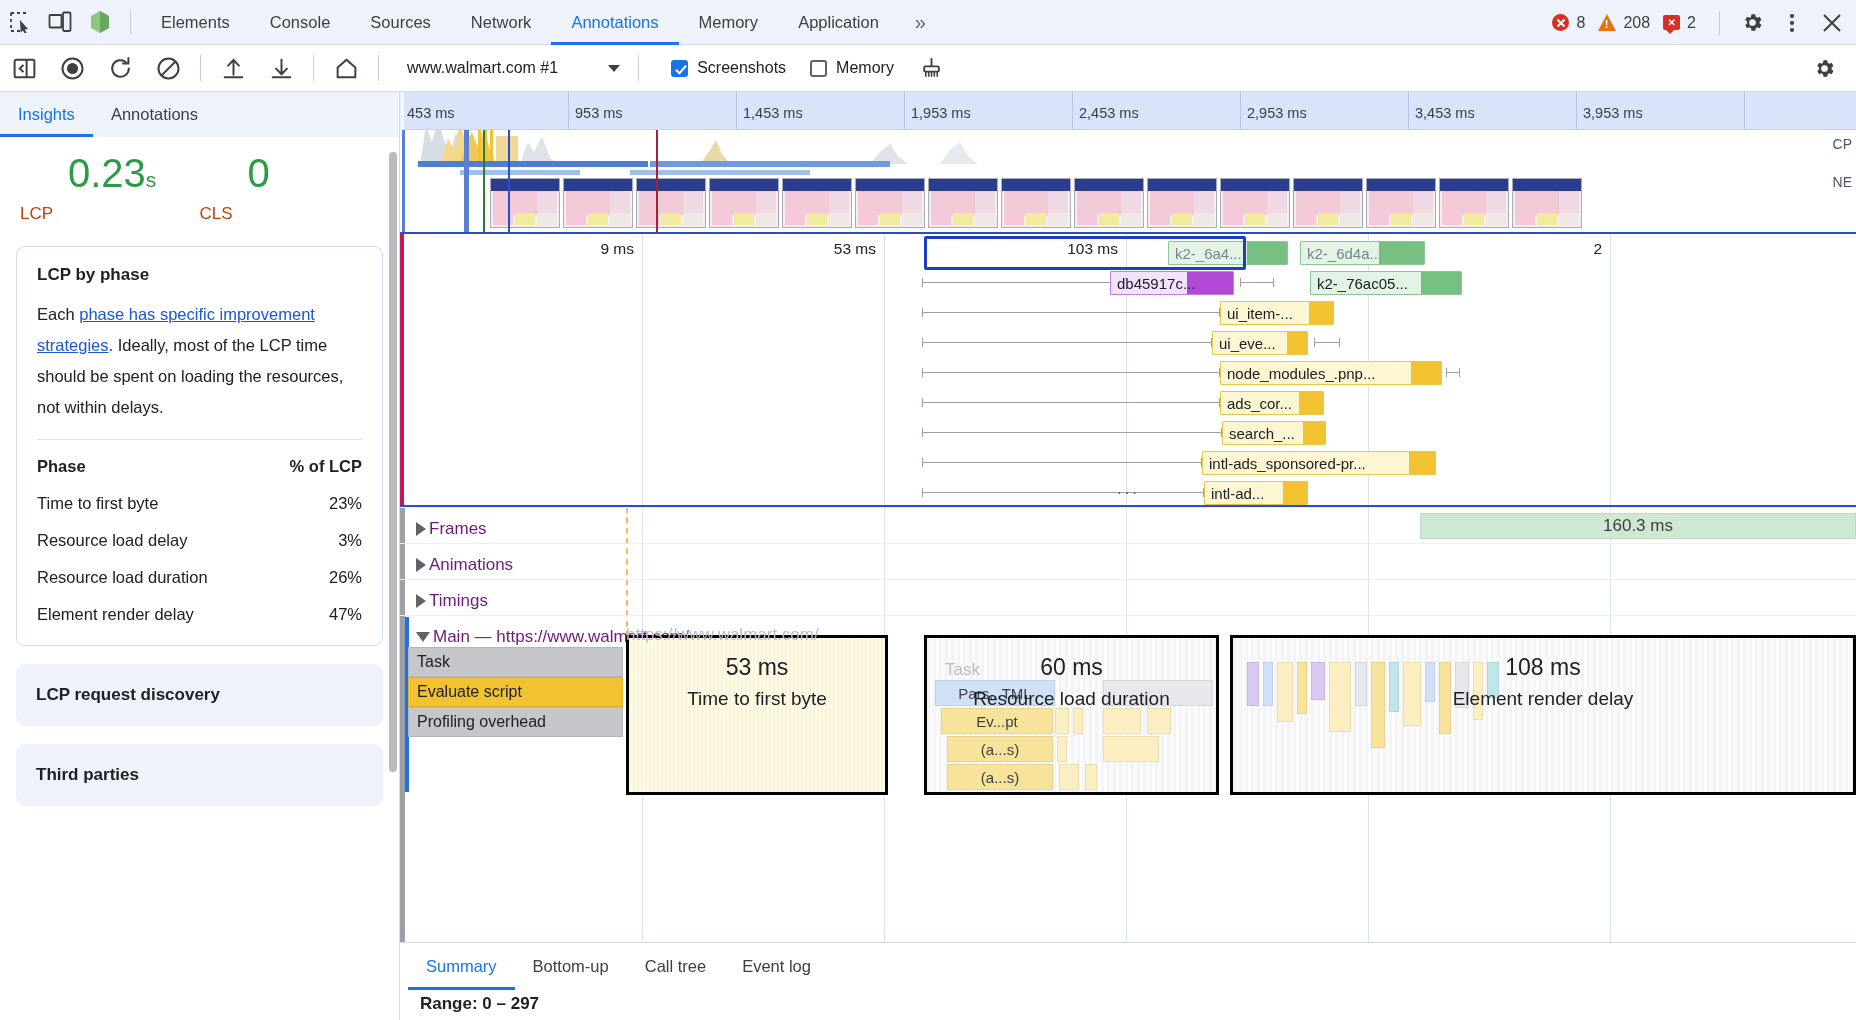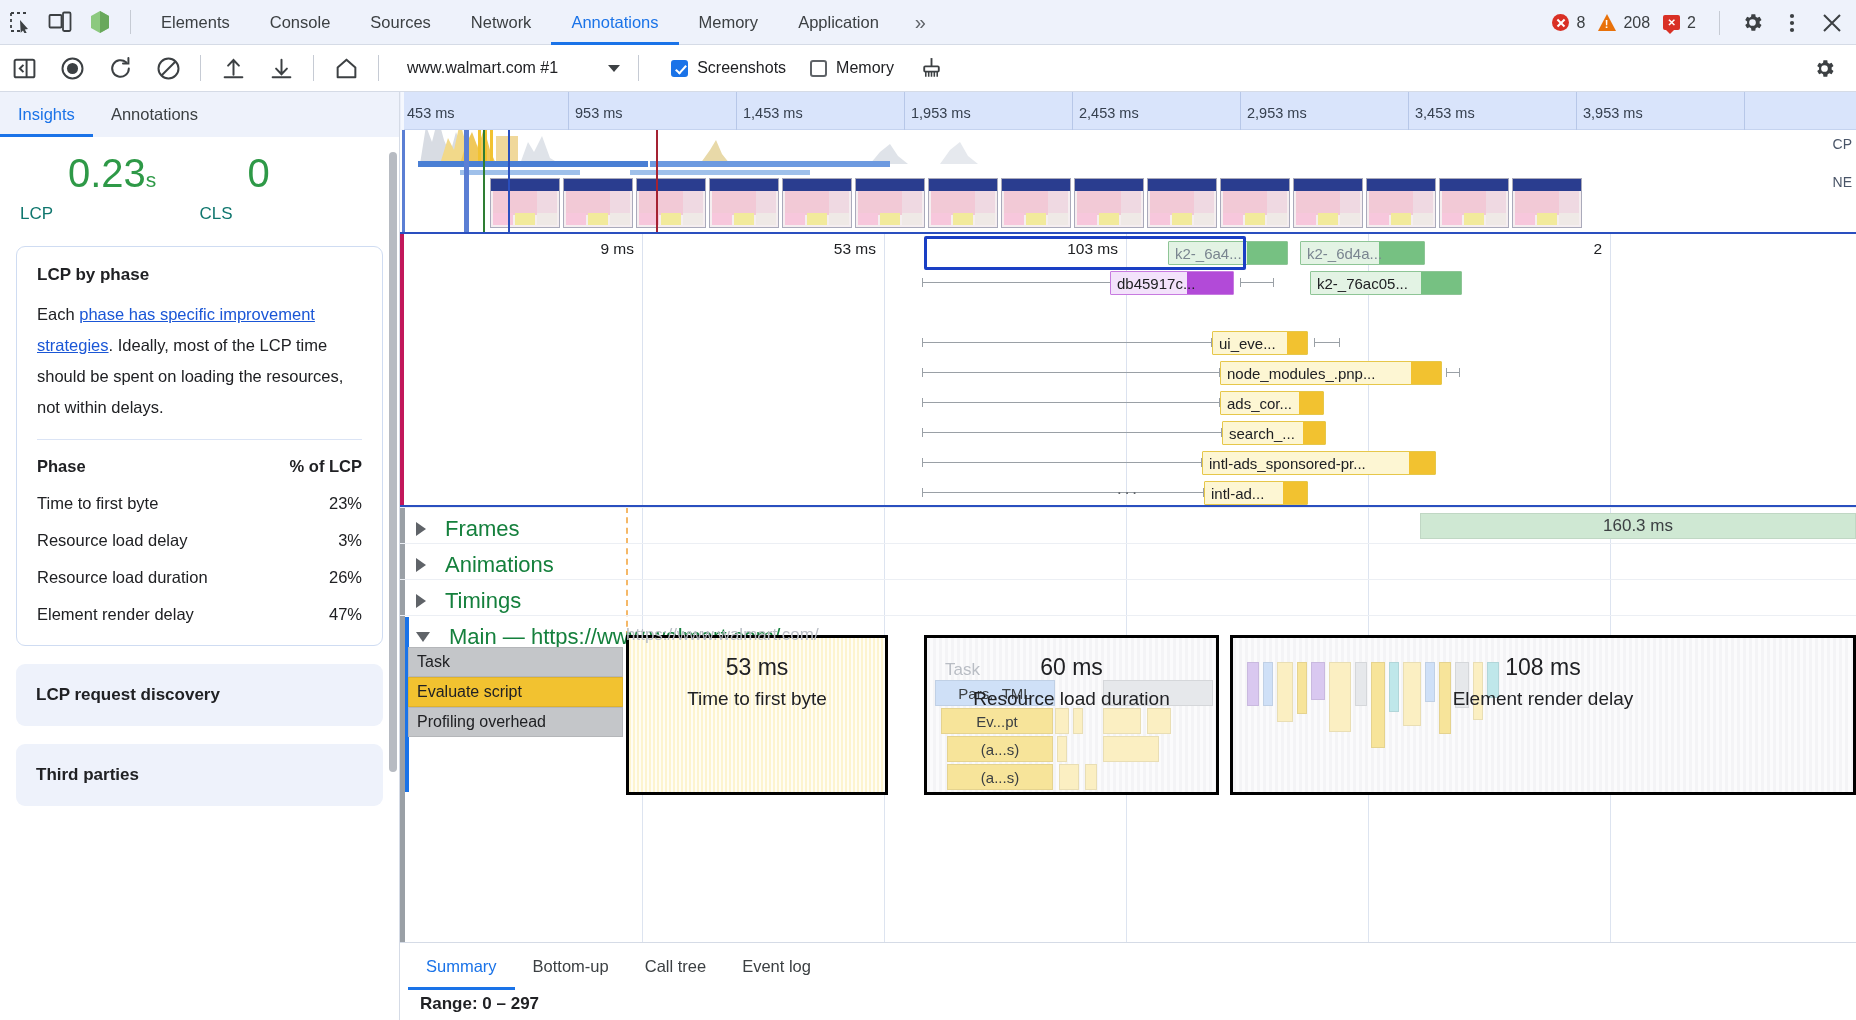--- a/index.html
+++ b/index.html
@@ -115,21 +115,21 @@
   .side-tab {
     padding: 0 18px; display: flex; align-items: center; font-size: 16.5px; color: #3c4043;
   }
   .side-tab.active { color: #1a73e8; box-shadow: inset 0 -3px 0 #1a73e8; }
   .side-scroll { flex: 1; overflow: hidden; padding: 0 16px; position: relative; }
 
   .metrics { display: flex; gap: 0; padding: 16px 4px 6px 4px; }
   .metric { width: 190px; }
   .metric-val { font-size: 40px; color: #2e9947; line-height: 1; font-weight: 400; margin-left: 48px; }
   .metric-val .unit { font-size: 21px; }
-  .metric-name { font-size: 17px; color: #0f766e; margin-top: 11px; }
+  .metric-name { font-size: 17px; color: #c2410c; margin-top: 11px; }
 
   .card {
     border: 1px solid #cfdcf2; border-radius: 9px; background: #fff;
     padding: 18px 20px 12px 20px; margin-top: 16px;
   }
   .card-title { font-size: 17px; font-weight: bold; color: #202124; margin-bottom: 14px; }
   .card-text { font-size: 16.5px; line-height: 1.88; color: #202124; }
   .card-text a { color: #1a56d6; text-decoration: underline; }
   .hr { height:1px; background:#dbe4f5; margin: 16px 0 8px 0; }
   .ptable { width: 100%; border-collapse: collapse; }
@@ -236,21 +236,21 @@
     position:absolute; left:50%; bottom:2px; transform:translateX(-50%);
     font-size:17px; color:#5f6368; letter-spacing:2px; z-index: 9;
   }
 
   
   .tracks { flex: 1; position: relative; background: #fff; overflow: hidden; min-height: 0; }
   .tk-gutter { position:absolute; left:0; top:0; bottom:0; width:5px; background:#9aa0a6; }
   .tk-rowline { position:absolute; left:0; right:0; height:1px; background:#eceff4; }
   .tk-row {
     position: absolute; left: 8px; height: 36px; display:flex; align-items:center;
-    font-size:22px; color:#15803d; gap:19px; padding-left: 8px;
+    font-size:17px; color:#701a75; gap:3px; padding-left: 8px;
   }
   .tri-right { width:0;height:0;border-top:7px solid transparent;border-bottom:7px solid transparent;border-left:10px solid #5f6368; }
   .tri-down { width:0;height:0;border-left:7px solid transparent;border-right:7px solid transparent;border-top:10px solid #5f6368; }
   .tk-vline { position:absolute; top:0; bottom:0; width:1px; background:#dde4f0; }
   .tk-vdash { position:absolute; top:0; width:2px; border-left:2px dashed #f5b867; }
   .tk-selbar { position:absolute; left:5px; width:4px; background:#1a73e8; }
 
   .evbar {
     position:absolute; height:30px; display:flex; align-items:center;
     font-size:16px; color:#202124; padding-left:8px; white-space:nowrap; overflow:hidden;
@@ -710,20 +710,27 @@
             <span class="solid" style="width:46px"></span>
             <span class="lbl">db45917c...</span>
           </div>
           <div class="nz-whisker" style="left:840px;width:34px"></div>
           <div class="nz-bar b-green" style="left:910px;width:152px">
             <span class="solid" style="width:40px"></span>
             <span class="lbl">k2-_76ac05...</span>
           </div>
         </div>
 
+        <div class="nz-row" style="left:0;top:66px;width:1456px">
+          <div class="nz-whisker" style="left:522px;width:298px"></div>
+          <div class="nz-bar b-yellow" style="left:820px;width:114px">
+            <span class="solid" style="width:24px"></span>
+            <span class="lbl">ui_item-...</span>
+          </div>
+        </div>
         <div class="nz-row" style="left:0;top:96px;width:1456px">
           <div class="nz-whisker" style="left:522px;width:290px"></div>
           <div class="nz-bar b-yellow" style="left:812px;width:96px">
             <span class="solid" style="width:20px"></span>
             <span class="lbl">ui_eve...</span>
           </div>
           <div class="nz-whisker" style="left:914px;width:26px"></div>
         </div>
         <div class="nz-row" style="left:0;top:126px;width:1456px">
           <div class="nz-whisker" style="left:522px;width:298px"></div>

